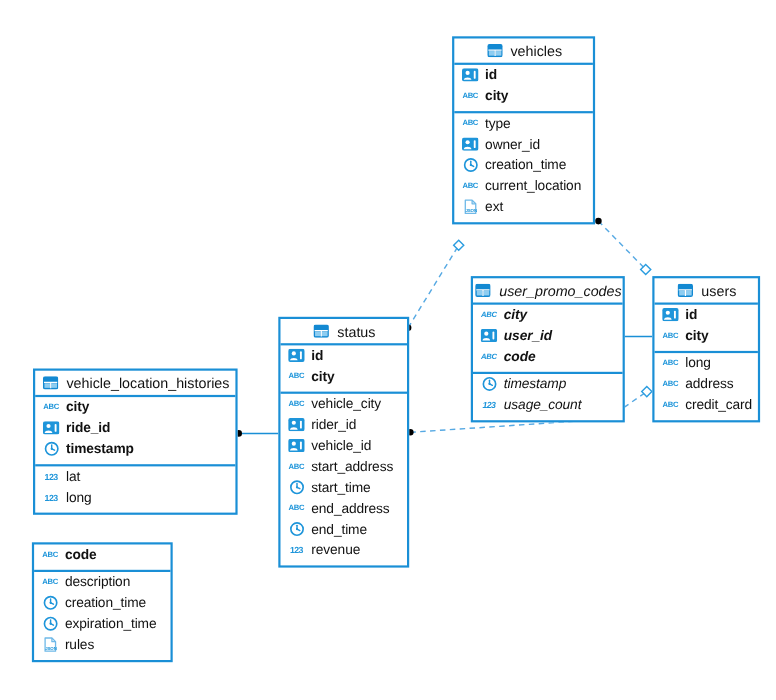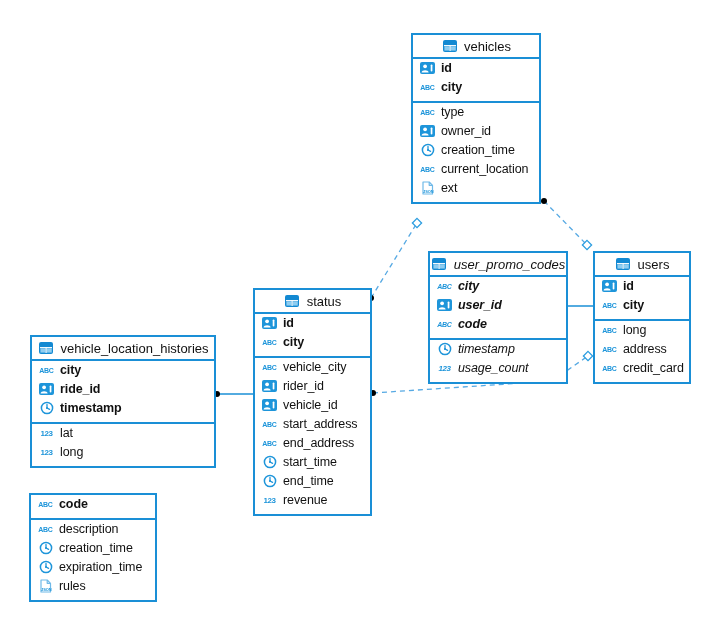--- a/index.html
+++ b/index.html
@@ -307,34 +307,34 @@
           <span class="lbl">vehicle_id</span>
         </div>
         <div class="row">
           <span class="ic">
             <span class="ic-abc">ABC</span>
           </span>
           <span class="lbl">start_address</span>
         </div>
         <div class="row">
           <span class="ic">
+            <svg width="14" height="14" viewBox="0 0 14 14">
+              <circle cx="7" cy="7" r="5.6" fill="none" stroke="#1e95da" stroke-width="1.5"></circle>
+              <line x1="7" y1="7" x2="7" y2="3.6" stroke="#1e95da" stroke-width="1.3" stroke-linecap="round"></line>
+              <line x1="7" y1="7" x2="9.6" y2="8.3" stroke="#1e95da" stroke-width="1.3" stroke-linecap="round"></line>
+              <circle cx="7" cy="7" r="1" fill="#1e95da"></circle>
+            </svg>
+          </span>
+          <span class="lbl">start_time</span>
+        </div>
+        <div class="row">
+          <span class="ic">
             <span class="ic-abc">ABC</span>
           </span>
           <span class="lbl">end_address</span>
-        </div>
-        <div class="row">
-          <span class="ic">
-            <svg width="14" height="14" viewBox="0 0 14 14">
-              <circle cx="7" cy="7" r="5.6" fill="none" stroke="#1e95da" stroke-width="1.5"></circle>
-              <line x1="7" y1="7" x2="7" y2="3.6" stroke="#1e95da" stroke-width="1.3" stroke-linecap="round"></line>
-              <line x1="7" y1="7" x2="9.6" y2="8.3" stroke="#1e95da" stroke-width="1.3" stroke-linecap="round"></line>
-              <circle cx="7" cy="7" r="1" fill="#1e95da"></circle>
-            </svg>
-          </span>
-          <span class="lbl">start_time</span>
         </div>
         <div class="row">
           <span class="ic">
             <svg width="14" height="14" viewBox="0 0 14 14">
               <circle cx="7" cy="7" r="5.6" fill="none" stroke="#1e95da" stroke-width="1.5"></circle>
               <line x1="7" y1="7" x2="7" y2="3.6" stroke="#1e95da" stroke-width="1.3" stroke-linecap="round"></line>
               <line x1="7" y1="7" x2="9.6" y2="8.3" stroke="#1e95da" stroke-width="1.3" stroke-linecap="round"></line>
               <circle cx="7" cy="7" r="1" fill="#1e95da"></circle>
             </svg>
           </span>

